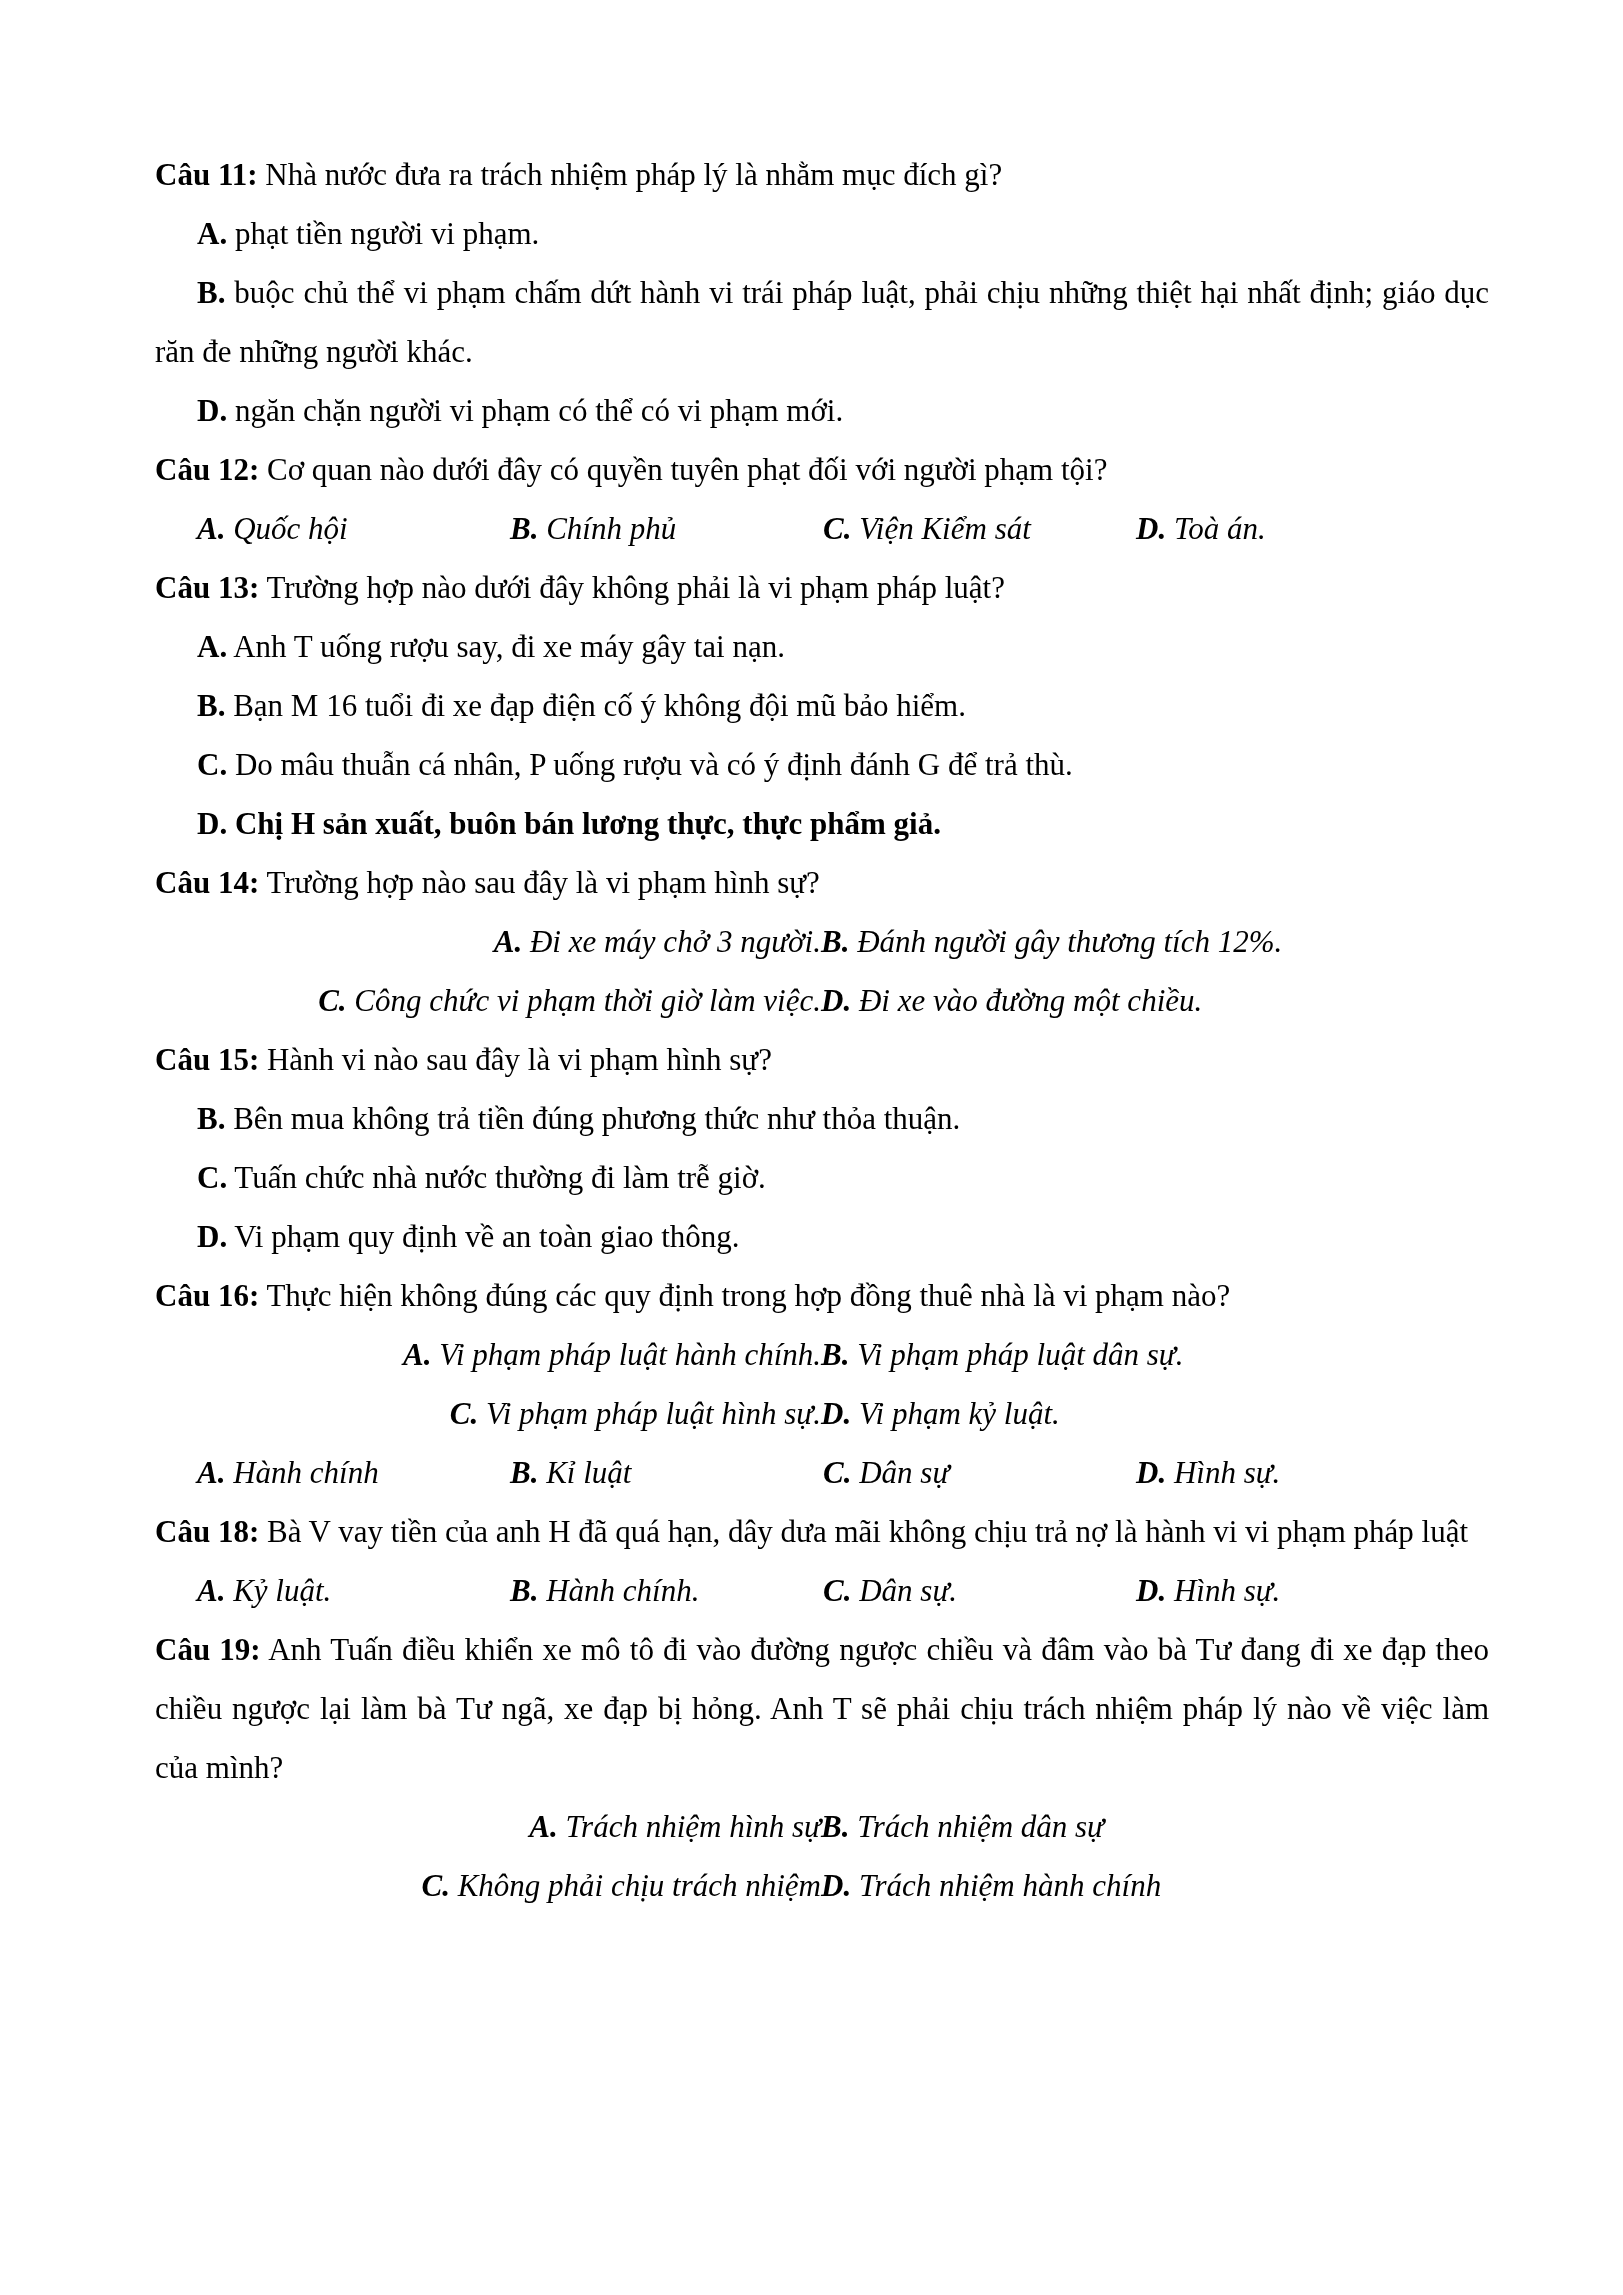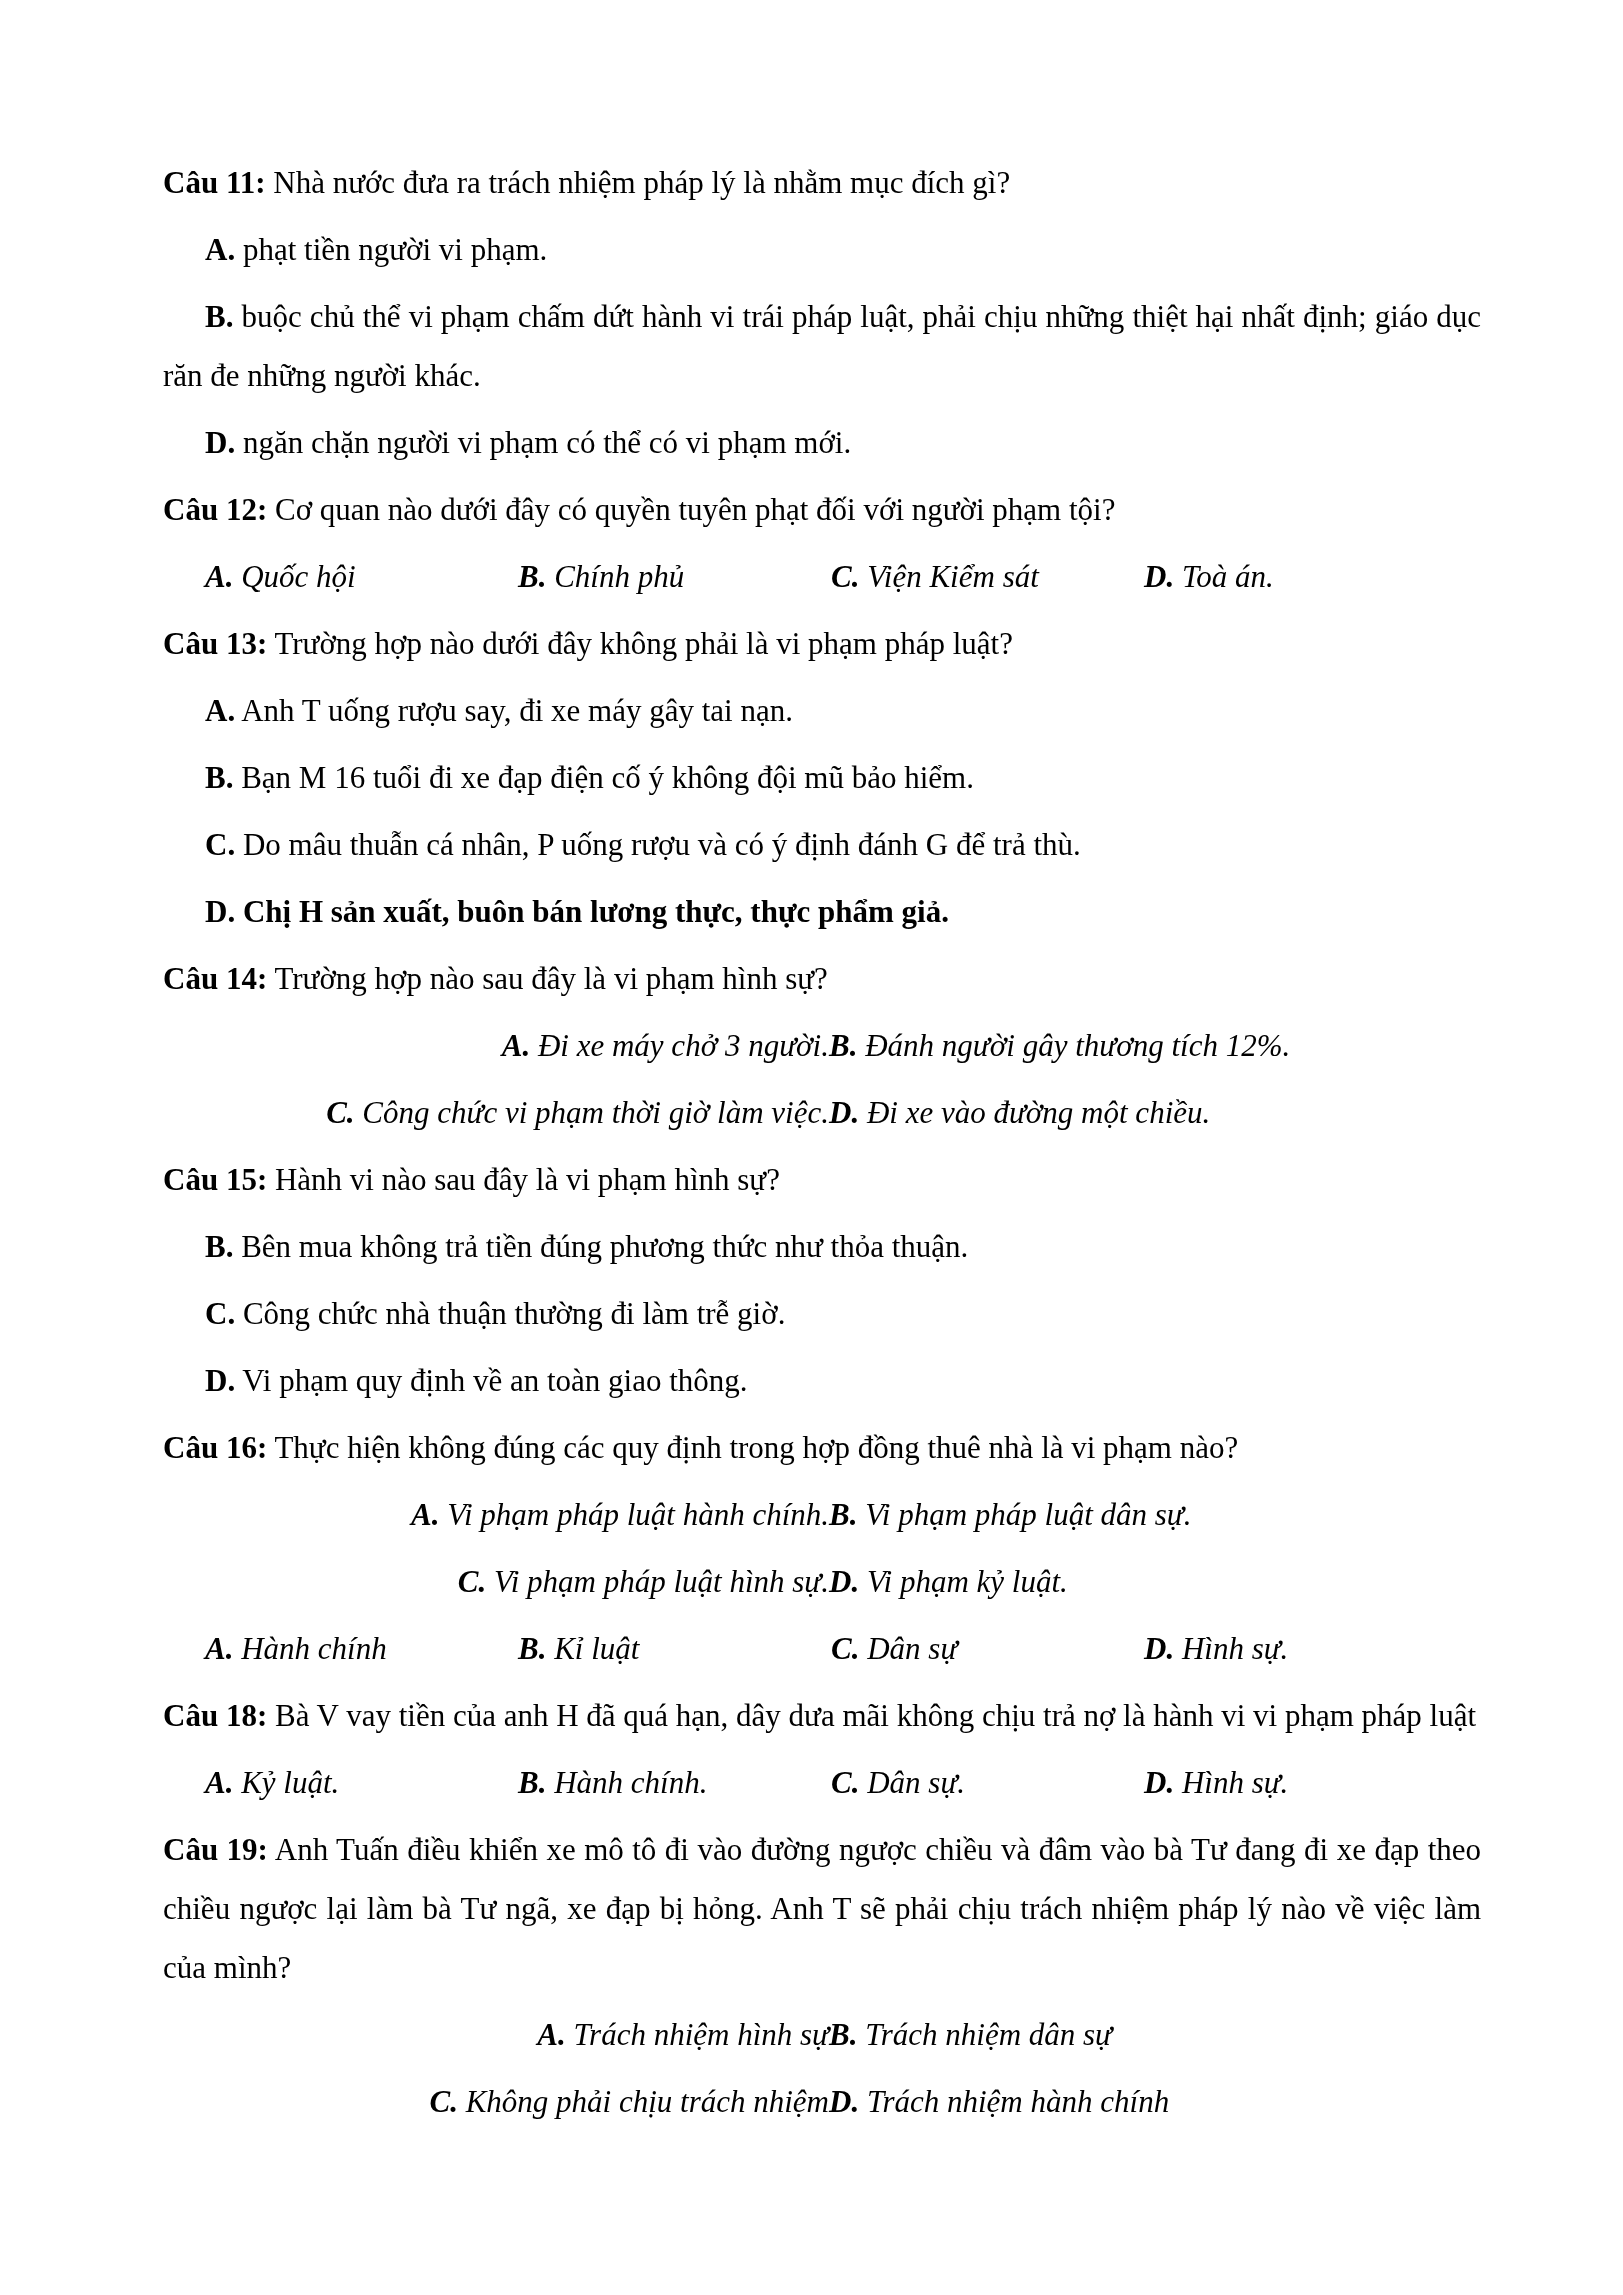--- a/index.html
+++ b/index.html
@@ -9,21 +9,21 @@
     height: 2295px;
     font-family: "Liberation Serif", "DejaVu Serif", serif;
     font-size: 31px;
     line-height: 59px;
     color: #000000;
     overflow: hidden;
   }
   .content {
     padding: 145px 134px 0 155px;
   }
-  p { margin: 8px; }
+  p { margin: 0; }
   .q-text {
     text-align: justify;
   }
   .q-label, .opt-label { font-weight: bold; }
   .opt-line {
     text-indent: 42px;
     text-align: justify;
   }
   .opt-row {
     padding-left: 42px;
@@ -105,21 +105,21 @@
         </div>
   </div>
 
   <div class="question">
     <p class="q-text"><b class="q-label">Câu 15:</b> <span class="q-body">Hành vi nào sau đây là vi phạm hình sự?</span></p>
     <div class="options">
           <p class="opt-line">
   <span class="option"><b class="opt-label">B.</b> <span class="opt-text">Bên mua không trả tiền đúng phương thức như thỏa thuận.</span></span>
 </p>
           <p class="opt-line">
-  <span class="option"><b class="opt-label">C.</b> <span class="opt-text">Công chức nhà thuận thường đi làm trễ giờ.</span></span>
+  <span class="option"><b class="opt-label">C.</b> <span class="opt-text">Tuấn chức nhà nước thường đi làm trễ giờ.</span></span>
 </p>
           <p class="opt-line">
   <span class="option"><b class="opt-label">D.</b> <span class="opt-text">Vi phạm quy định về an toàn giao thông.</span></span>
 </p>
         </div>
   </div>
 
   <div class="question">
     <p class="q-text"><b class="q-label">Câu 16:</b> <span class="q-body">Thực hiện không đúng các quy định trong hợp đồng thuê nhà là vi phạm nào?</span></p>
     <div class="options">

